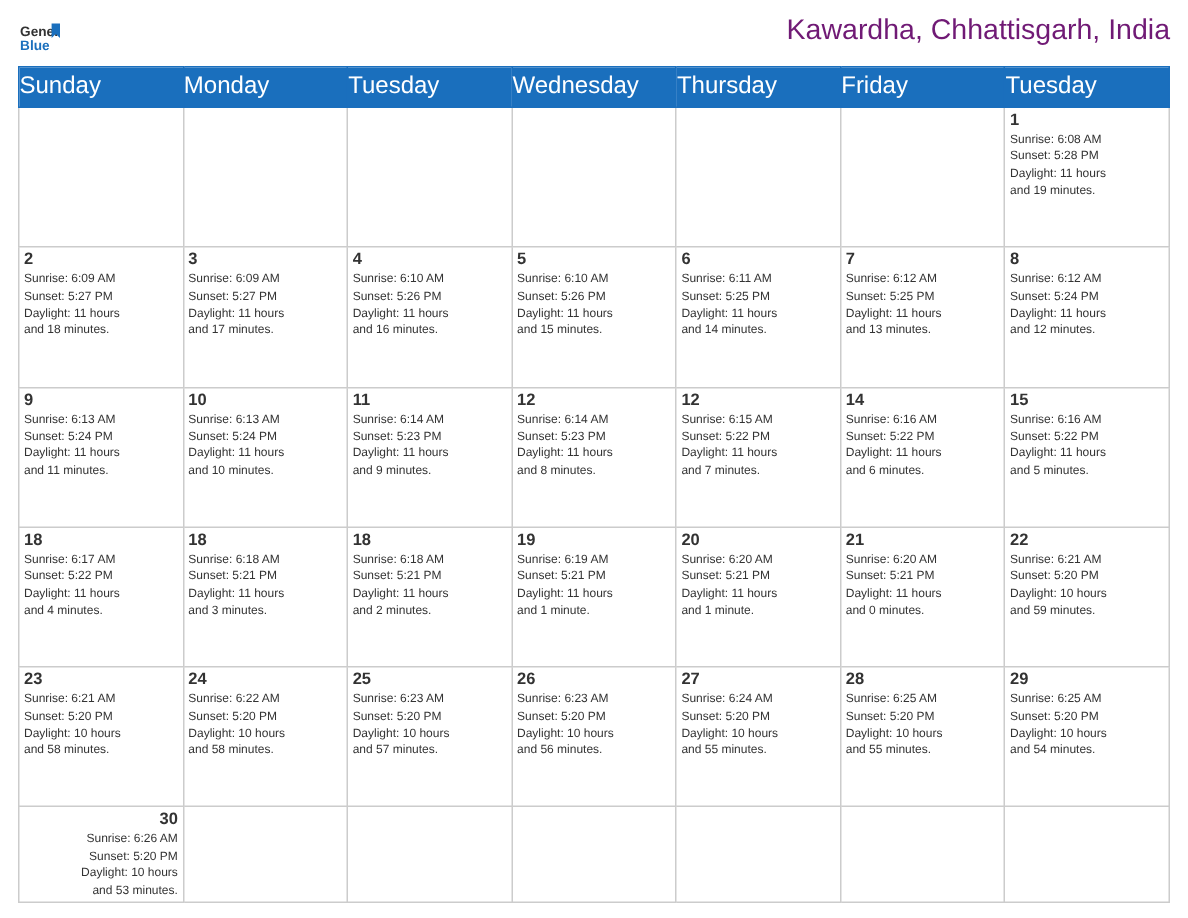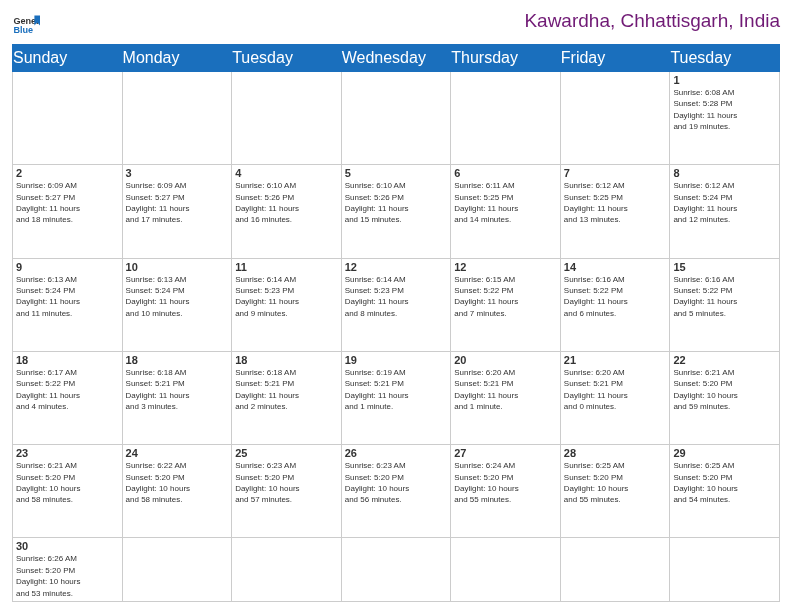--- a/index.html
+++ b/index.html
@@ -80,20 +80,21 @@
       font-size: 8px;
       color: #333;
       line-height: 1.3;
       margin-top: 16px;
     }
     .empty-cell {
       background: #f5f5f5;
     }
     .last-row td {
       height: 52px;
+      text-align: right;
     }
   </style>
 </head>
 <body>
 
 <div class="page">
   <div class="header">
     <div class="logo">
       <svg class="logo-icon" viewBox="0 0 40 40" xmlns="http://www.w3.org/2000/svg">
         <text x="2" y="20" font-size="13" font-family="Arial" font-weight="bold" fill="#333">General</text>

